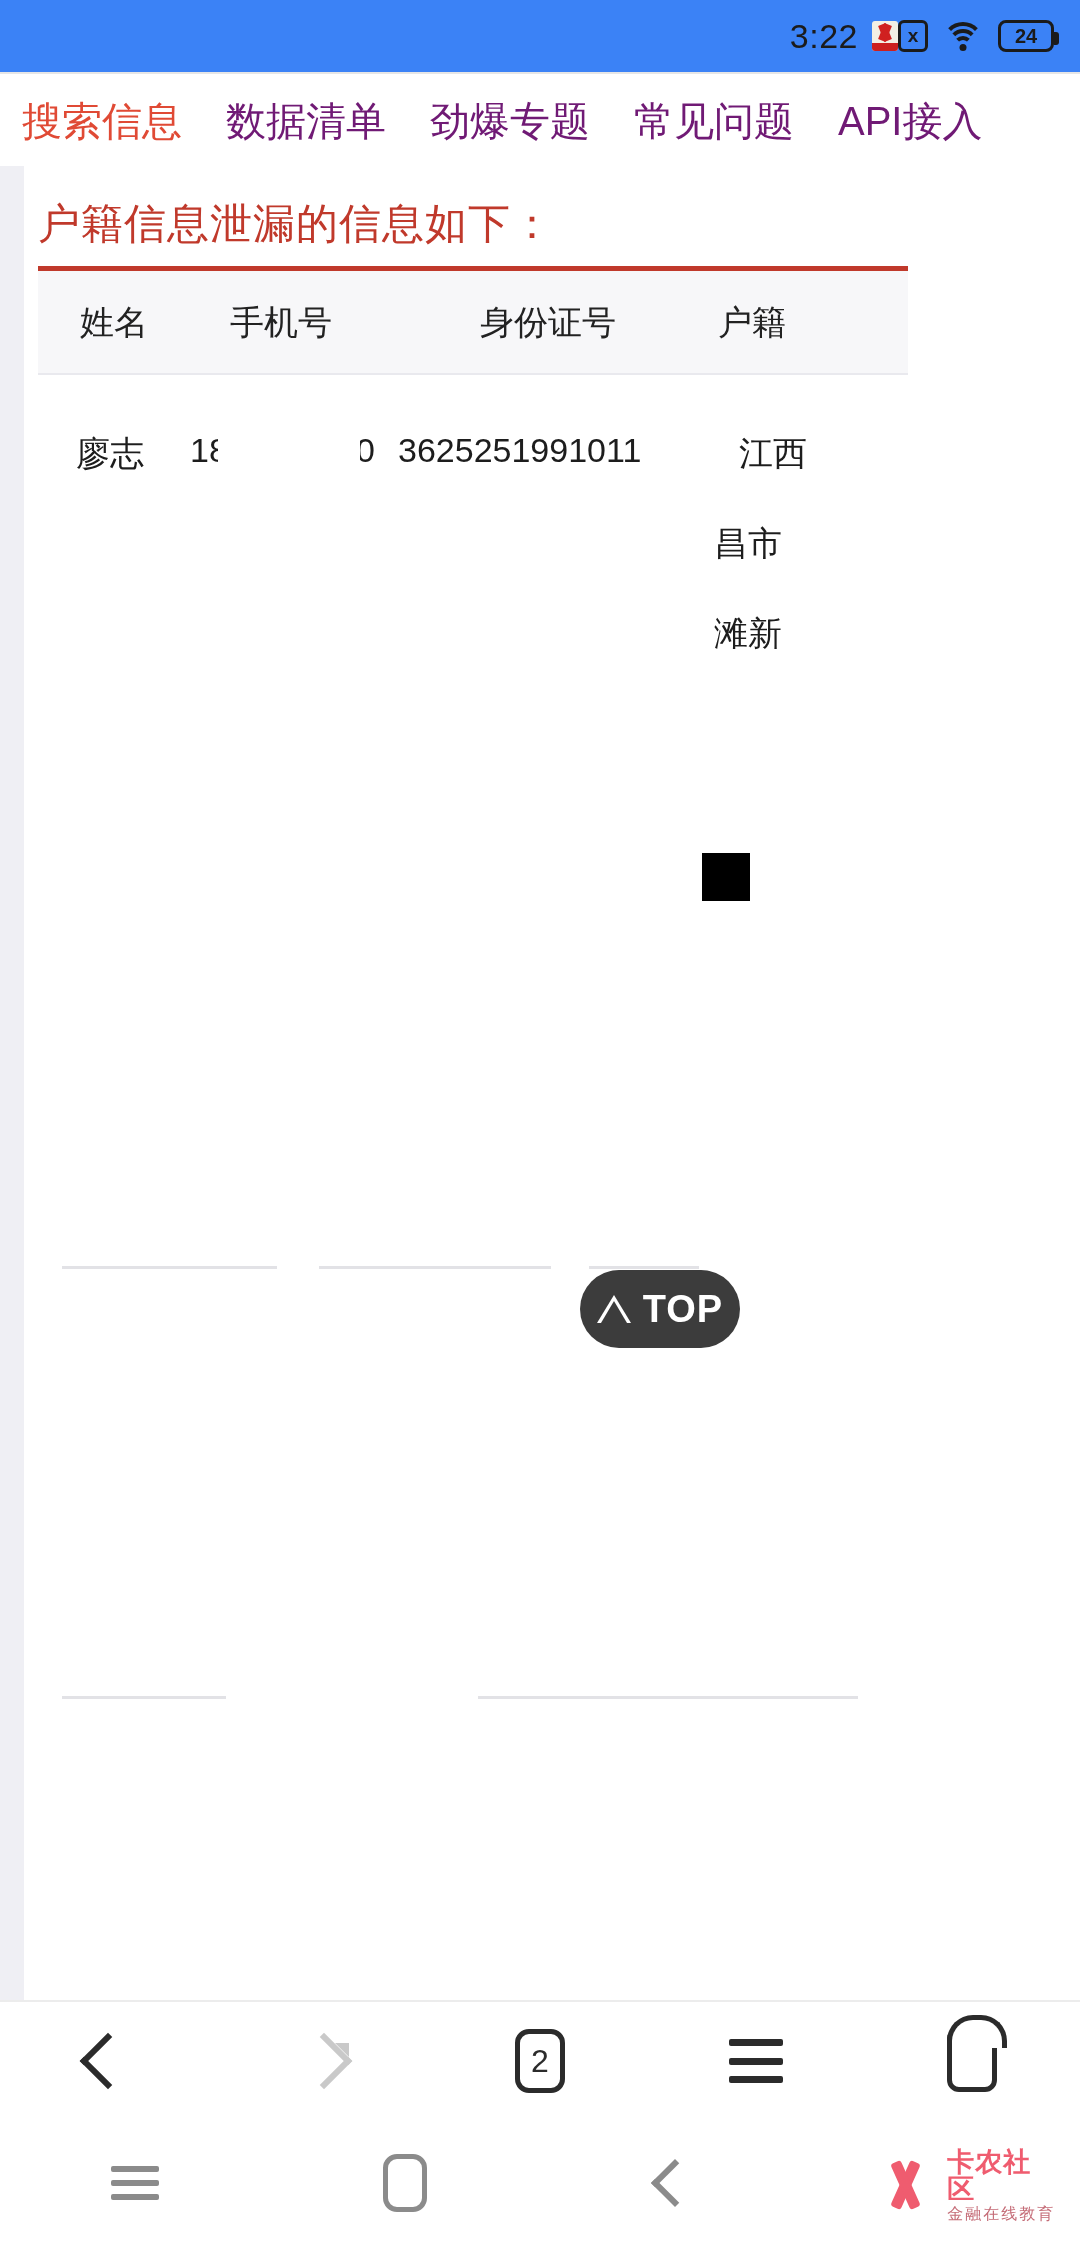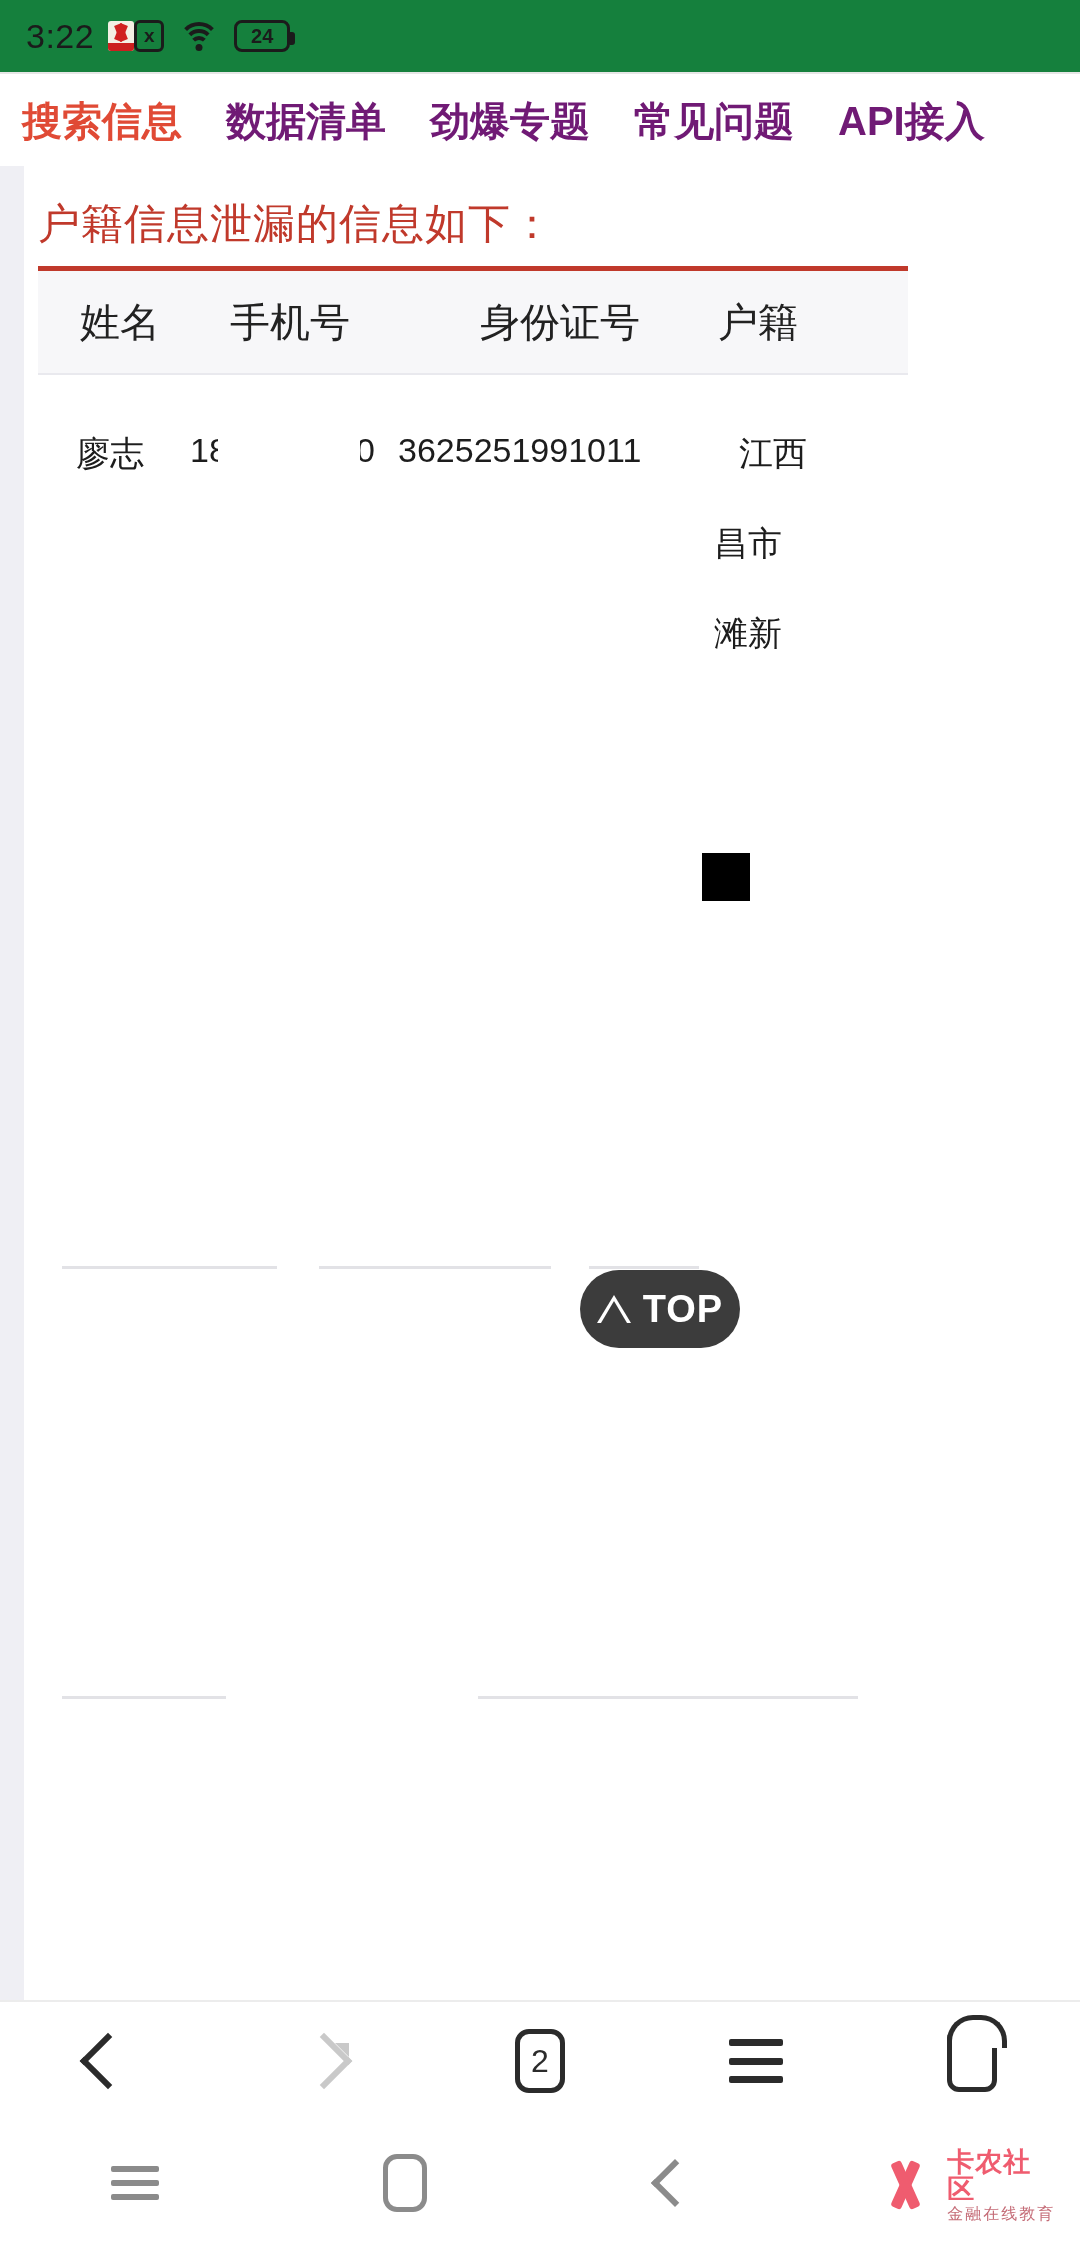--- a/index.html
+++ b/index.html
@@ -5,22 +5,22 @@
   html,body{margin:0;padding:0;}
   body{
     width:1080px;height:2248px;
     background:#ffffff;
     font-family:"Liberation Sans","DejaVu Sans",sans-serif;
     overflow:hidden;position:relative;
   }
   
   .statusbar{
     position:absolute;left:0;top:0;width:1080px;height:72px;
-    background:#15803d;display:flex;align-items:center;
-    justify-content:flex-start;padding:0 26px;box-sizing:border-box;
+    background:#3b82f6;display:flex;align-items:center;
+    justify-content:flex-end;padding:0 26px;box-sizing:border-box;
   }
   .sb-left{display:flex;align-items:center;gap:14px;}
   .sb-time{font-size:34px;color:#1b1b1b;font-weight:400;letter-spacing:.5px;}
   .sb-appicon{
     width:26px;height:30px;position:relative;display:inline-block;
     background:#f3efe4;border-radius:3px;overflow:hidden;
   }
   .sb-appicon:before{
     content:"";position:absolute;left:50%;top:3px;width:8px;height:17px;
     background:#d02020;transform:translateX(-50%) rotate(22deg);
@@ -63,21 +63,21 @@
   }
   .icon-batt em{font-style:normal;font-size:20px;font-weight:700;color:#1b1b1b;}
   
   .navwrap{
     position:absolute;left:0;top:72px;width:1080px;height:94px;
     background:#ffffff;border-top:2px solid #e6e6e6;
     overflow:hidden;
   }
   .navtabs{
     display:flex;align-items:center;height:94px;
-    padding-left:22px;gap:44px;white-space:nowrap;font-weight:bold;
+    padding-left:22px;gap:44px;white-space:nowrap;
   }
   .navtab{
     font-size:40px;color:#701a75;line-height:1;flex:0 0 auto;
   }
   .navtab.active{color:#e04a35;}
   
   .page{
     position:absolute;left:0;top:166px;width:908px;height:1834px;
     background:#efeff4;overflow:hidden;
   }
@@ -96,21 +96,21 @@
   
   .tbl{
     position:absolute;left:14px;top:105px;width:1200px;
   }
   .thead{
     height:102px;background:#f7f7f9;position:relative;
     border-bottom:2px solid #e9e9ee;
   }
   .th{
     position:absolute;top:0;height:102px;line-height:102px;
-    font-size:40px;color:#222;white-space:nowrap;
+    font-size:34px;color:#222;white-space:nowrap;
   }
   .th.c1{left:42px;}
   .th.c2{left:192px;}
   .th.c3{left:442px;}
   .th.c4{left:680px;}
   .trow{position:relative;}
   .cell{
     position:absolute;font-size:34px;color:#1d1d1d;white-space:nowrap;
   }
   .cell.c1{left:38px;}

